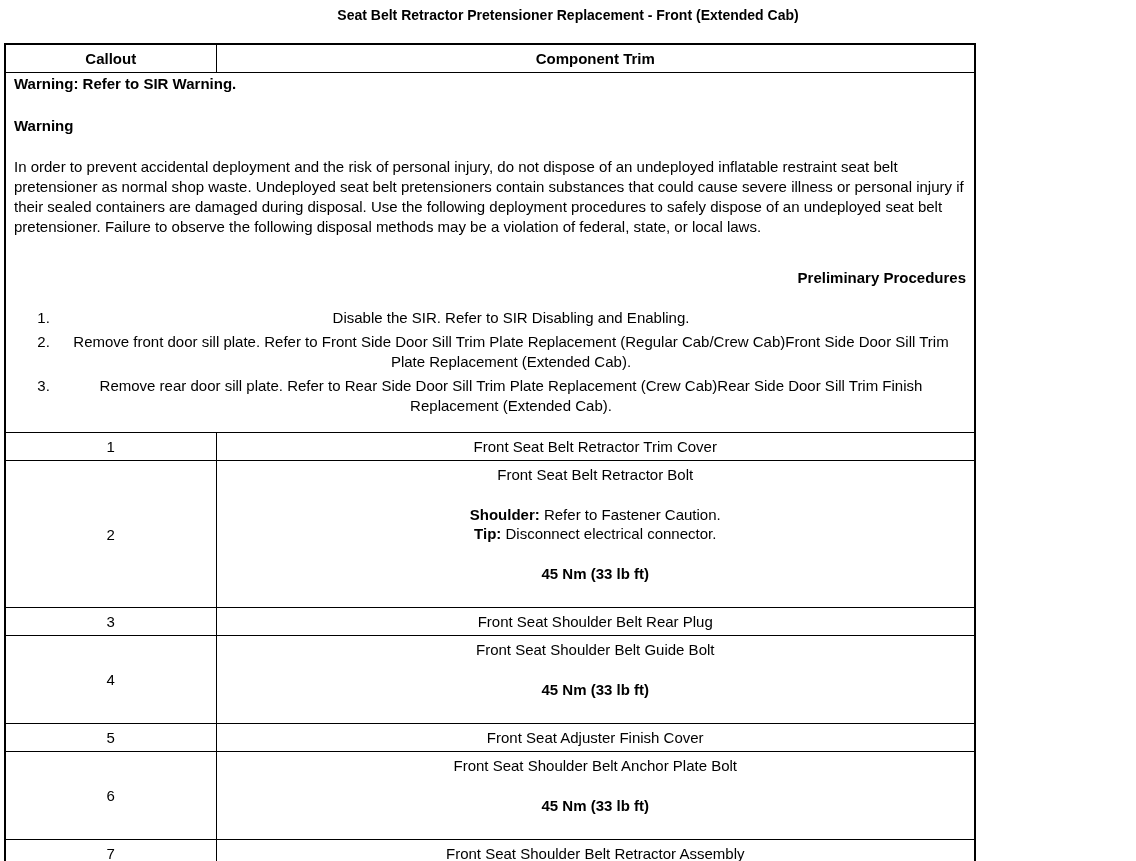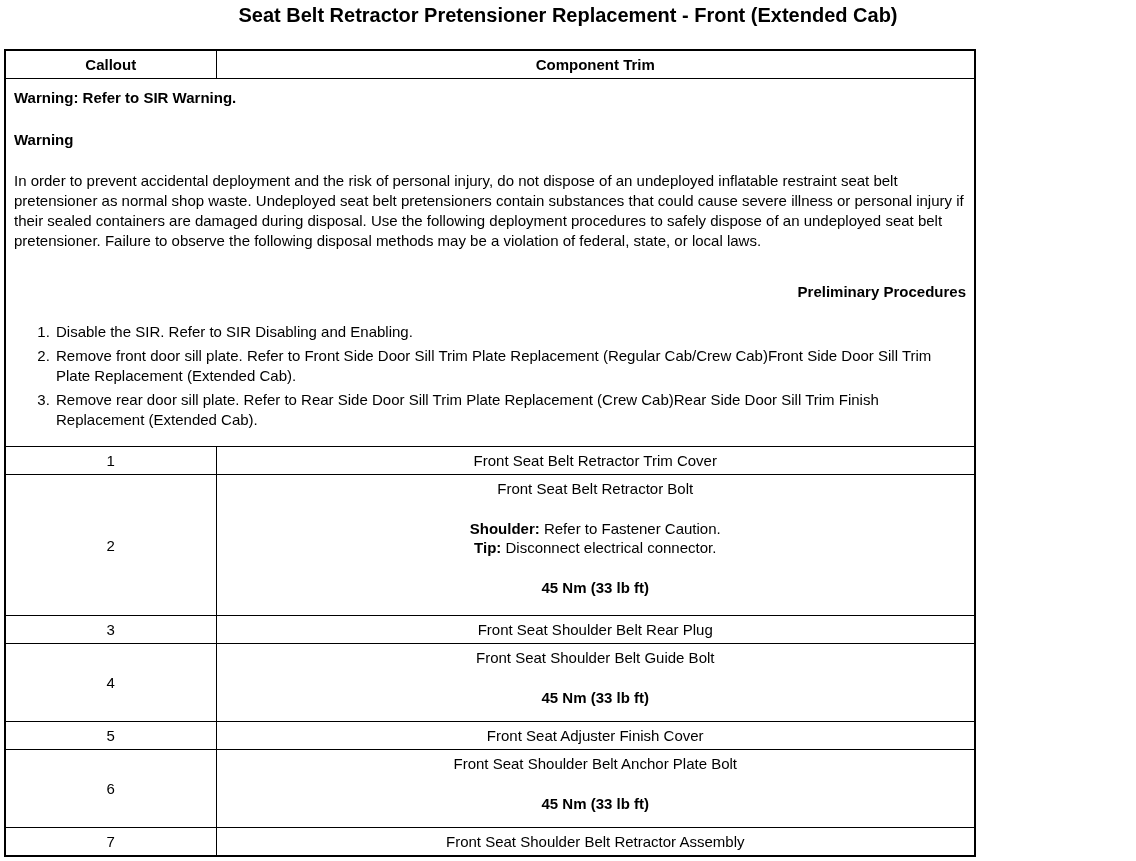--- a/index.html
+++ b/index.html
@@ -6,25 +6,25 @@
   body {
     width: 1136px;
     background: #ffffff;
     color: #000000;
     font-family: "Liberation Sans", sans-serif;
     font-size: 15px;
     line-height: 19px;
   }
   .page { width: 1136px; }
   .doc-title {
-    font-size: 20px;
+    font-size: 14px;
     font-weight: bold;
     text-align: center;
     margin: 0;
-    padding: 6px 0 24px 0;
+    padding: 6px 0 18px 0;
   }
   table.callout-table {
     width: 972px;
     margin: 0 4px;
     border-collapse: collapse;
     border: 2px solid #000;
     table-layout: fixed;
   }
   col.callout-col { width: 211px; }
   th, td { border: 1px solid #000; }
@@ -43,41 +43,42 @@
     vertical-align: middle;
     padding: 4px;
   }
   .component-cell {
     text-align: center;
     vertical-align: middle;
     padding: 4px 7px;
   }
   .component-cell.multi {
     vertical-align: top;
-    padding-bottom: 13px;
+    padding-bottom: 24px;
   }
   .component-cell p { margin: 0; }
   .warning-cell {
     vertical-align: top;
-    padding: 9px 8px 12px 8px;
+    padding: 1px 8px 12px 8px;
   }
   .warning-cell p { margin: 0; line-height: 20px; }
   .bold { font-weight: bold; }
   .w-sir { font-weight: bold; }
   .w-label { font-weight: bold; margin-top: 22px !important; }
   .w-text { margin-top: 21px !important; }
   .prelim {
     font-weight: bold;
     margin-top: 31px !important;
     margin-left: 36px !important;
     text-align: right;
   }
   ol.procedures {
     margin: 20px 0 0 0;
     padding: 0 0 0 40px;
+    text-align: center;
   }
   ol.procedures li {
     line-height: 20px;
     margin-bottom: 4px;
     padding-left: 2px;
   }
   .gap-above { margin-top: 21px !important; }
   .torque { font-weight: bold; }
 </style>
 </head>

